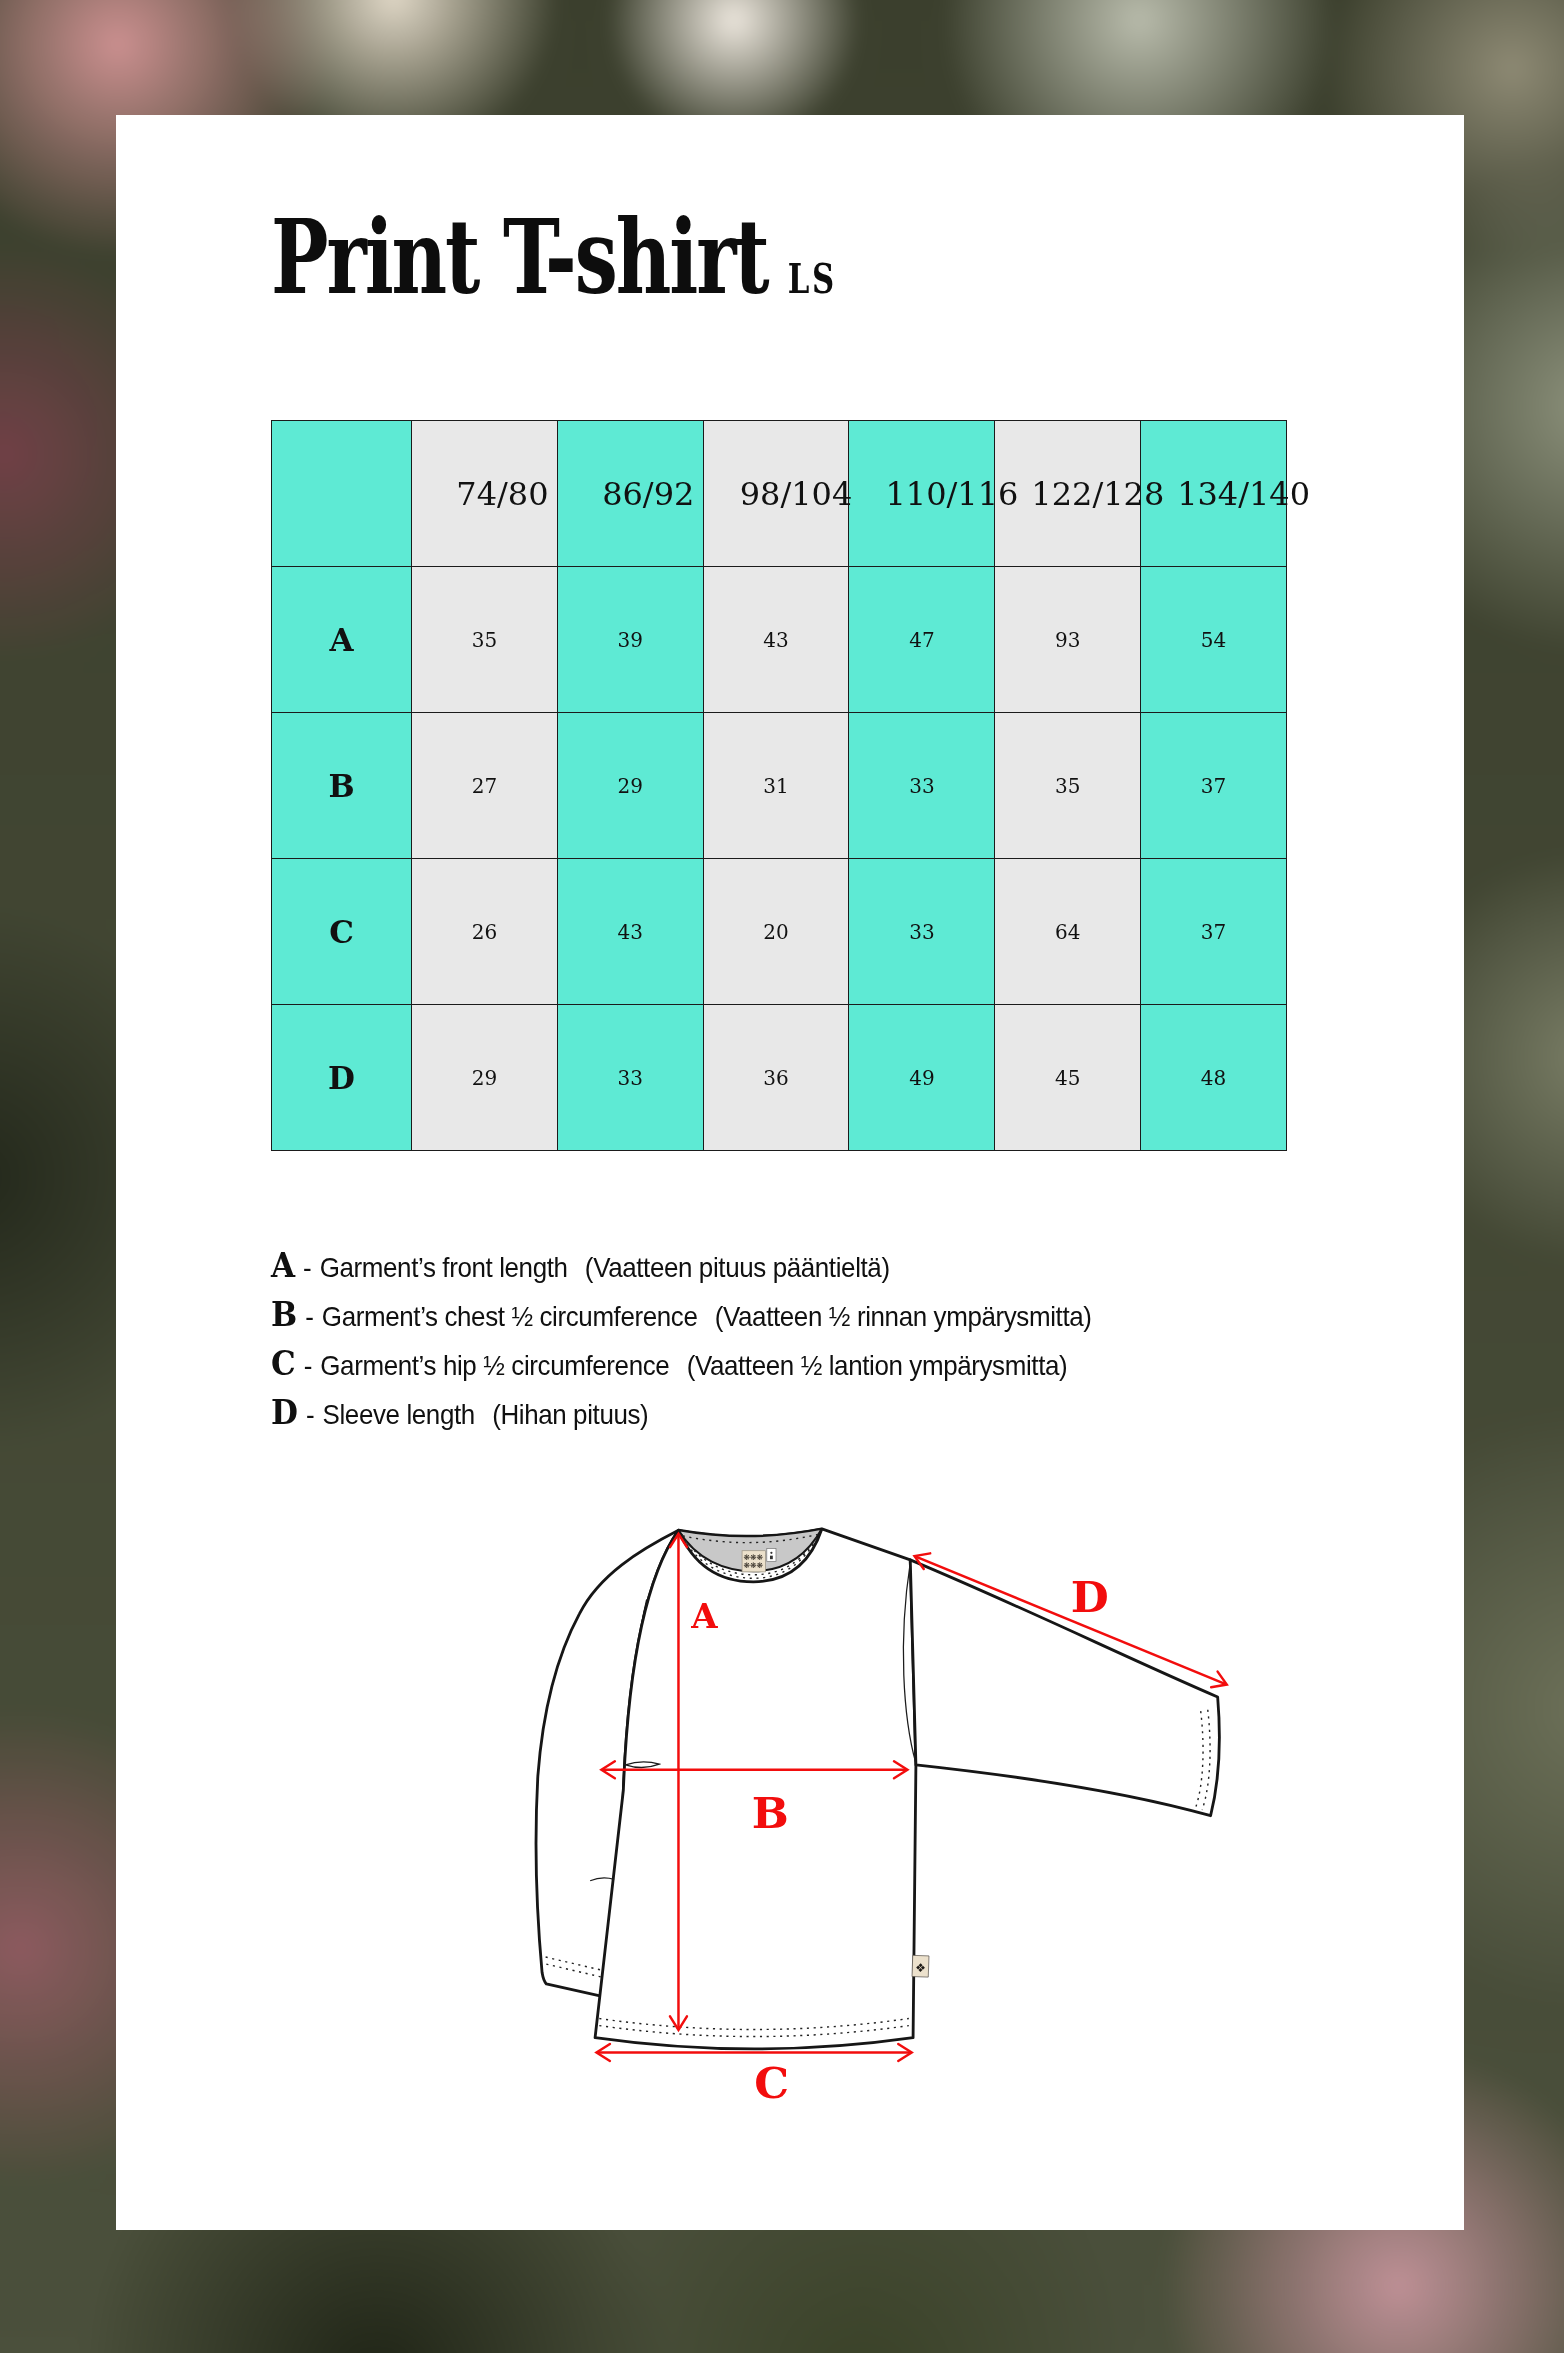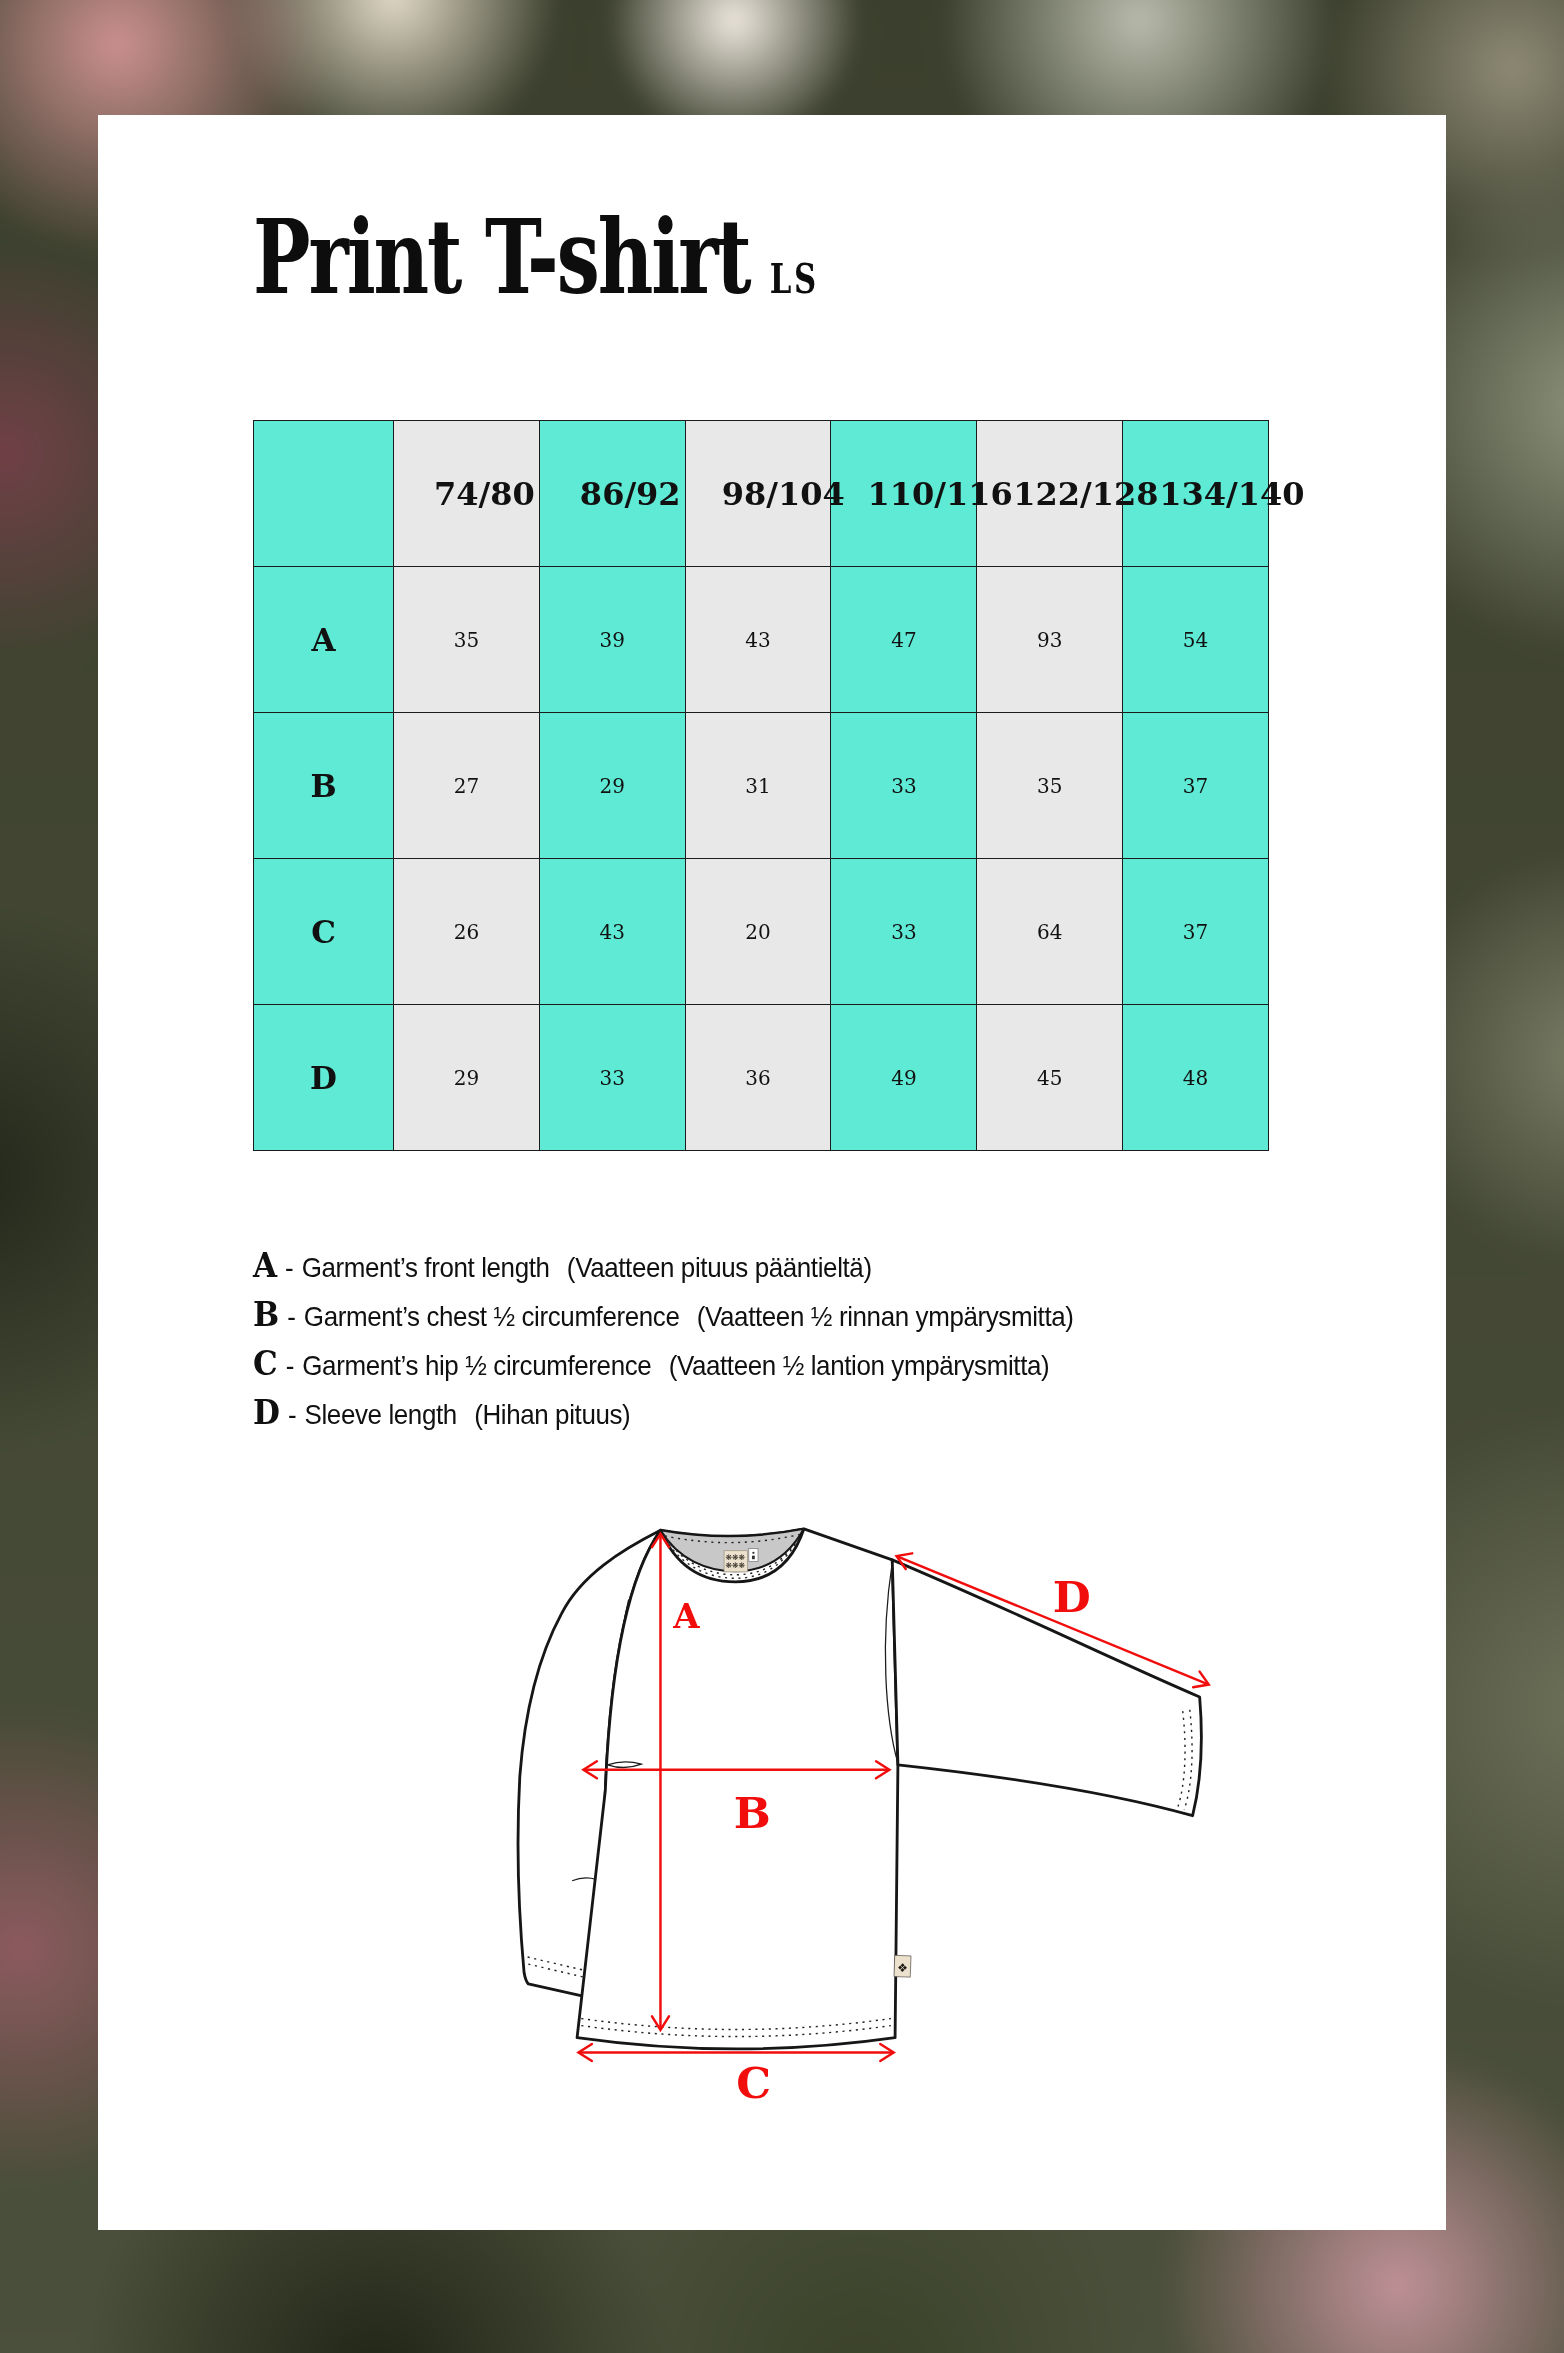--- a/index.html
+++ b/index.html
@@ -24,21 +24,21 @@
       radial-gradient(circle 396px at 25% 100%, #1f2415 0%, rgba(31,36,21,0) 75%),
       radial-gradient(circle 368px at 55% 100%, #3a4226 0%, rgba(58,66,38,0) 75%),
       radial-gradient(circle 339px at 88% 96%, #c28f96 0%, rgba(194,143,150,0) 70%),
       radial-gradient(circle 396px at 100% 72%, #6d7157 0%, rgba(109,113,87,0) 75%),
       radial-gradient(circle 297px at 100% 45%, #7a7e64 0%, rgba(122,126,100,0) 70%),
       linear-gradient(180deg,#3b3f2c 0%,#4b503a 100%);
     filter:blur(8.5px) saturate(.92);
   }
   
   .card{
-    position:absolute;left:98px;top:115px;width:1348px;height:2115px;
+    position:absolute;left:116px;top:115px;width:1348px;height:2115px;
     background:#ffffff;
   }
   
   .title-row{
     position:absolute;left:155px;top:91px;
     display:flex;align-items:baseline;white-space:nowrap;
     transform:scaleX(.75);transform-origin:0 0;
     font-family:"DejaVu Serif","Liberation Serif",serif;font-weight:700;color:#0d0d0d;
   }
   .title-main{font-size:102px;letter-spacing:-2.8px;line-height:1;}
@@ -47,21 +47,21 @@
   table.size-table{
     position:absolute;left:155px;top:305px;width:1016px;
     border-collapse:collapse;table-layout:fixed;
     font-family:"DejaVu Serif","Liberation Serif",serif;color:#111;
   }
   table.size-table td{
     border:1.8px solid #1b1b1b;text-align:center;vertical-align:middle;
     padding:0;background:#5eead4;
   }
   table.size-table td.stripe{background:#e8e8e8;}
-  table.size-table td.head{font-weight:700;font-size:32px;padding-left:36px;}
+  table.size-table td.head{font-weight:400;font-size:32px;padding-left:36px;}
   table.size-table td.rowlab{font-weight:700;font-size:31px;}
   table.size-table td.val{font-size:20px;font-weight:400;}
   
   .legend{position:absolute;left:155px;top:1131px;width:1061px;color:#101010;}
   .legend-line{
     height:49px;display:flex;align-items:baseline;
     transform:scaleX(.94);transform-origin:0 0;
   }
   .legend-letter{
     font-family:"DejaVu Serif","Liberation Serif",serif;font-weight:700;

